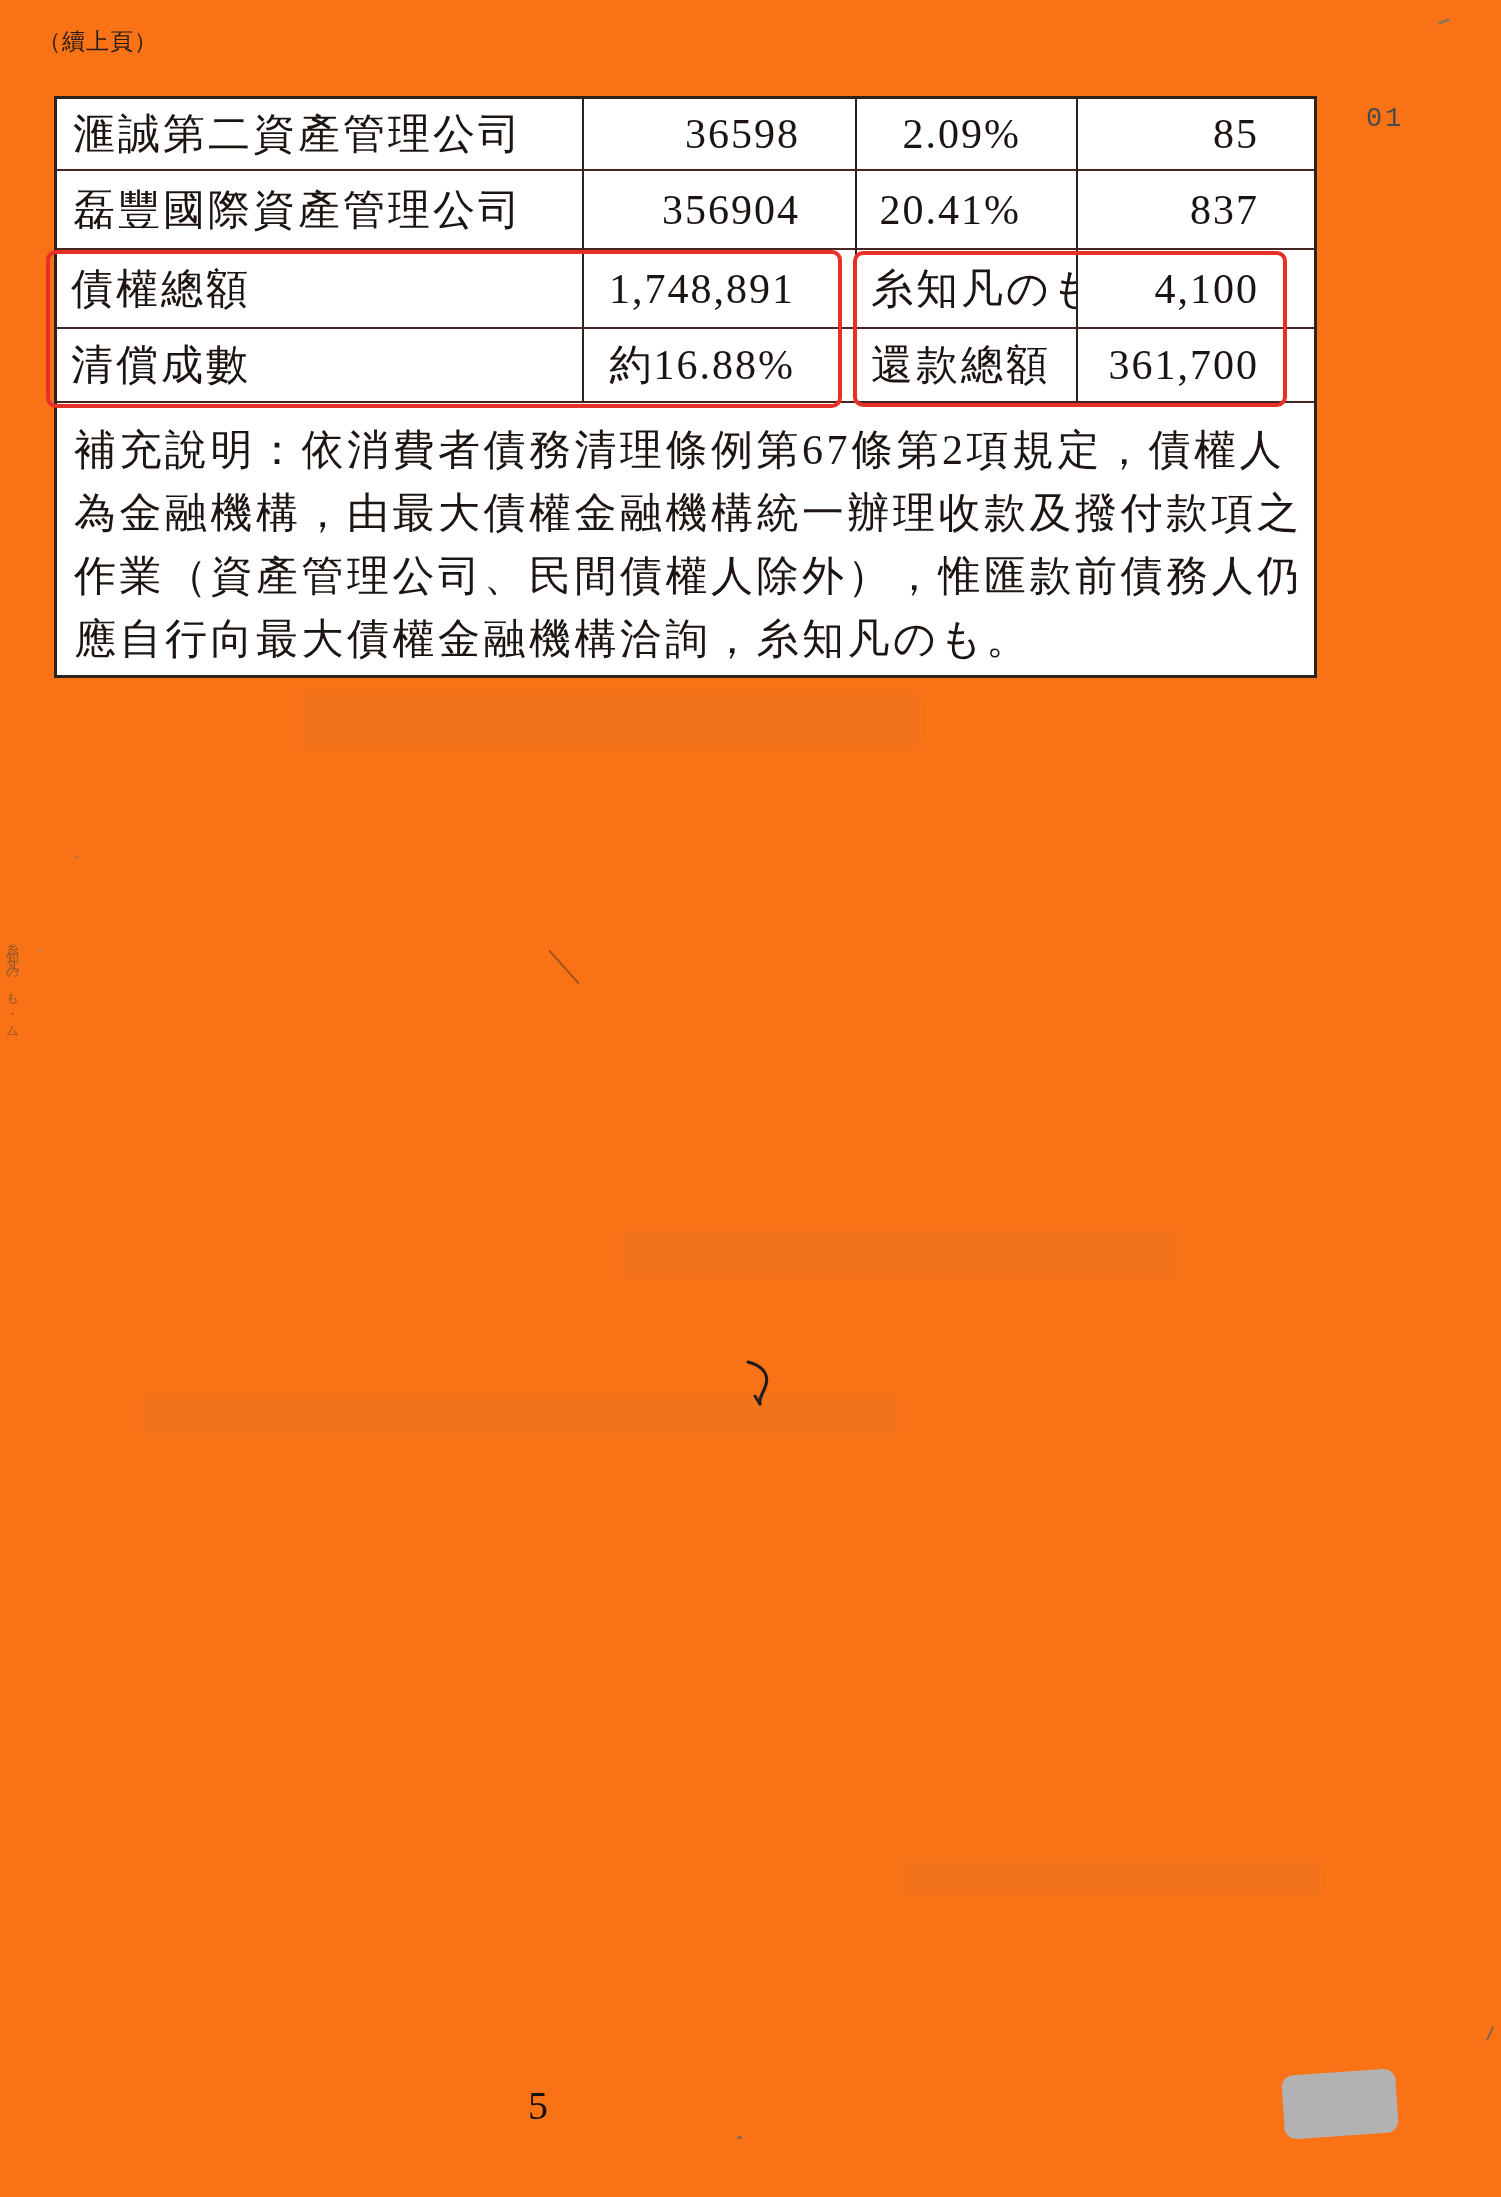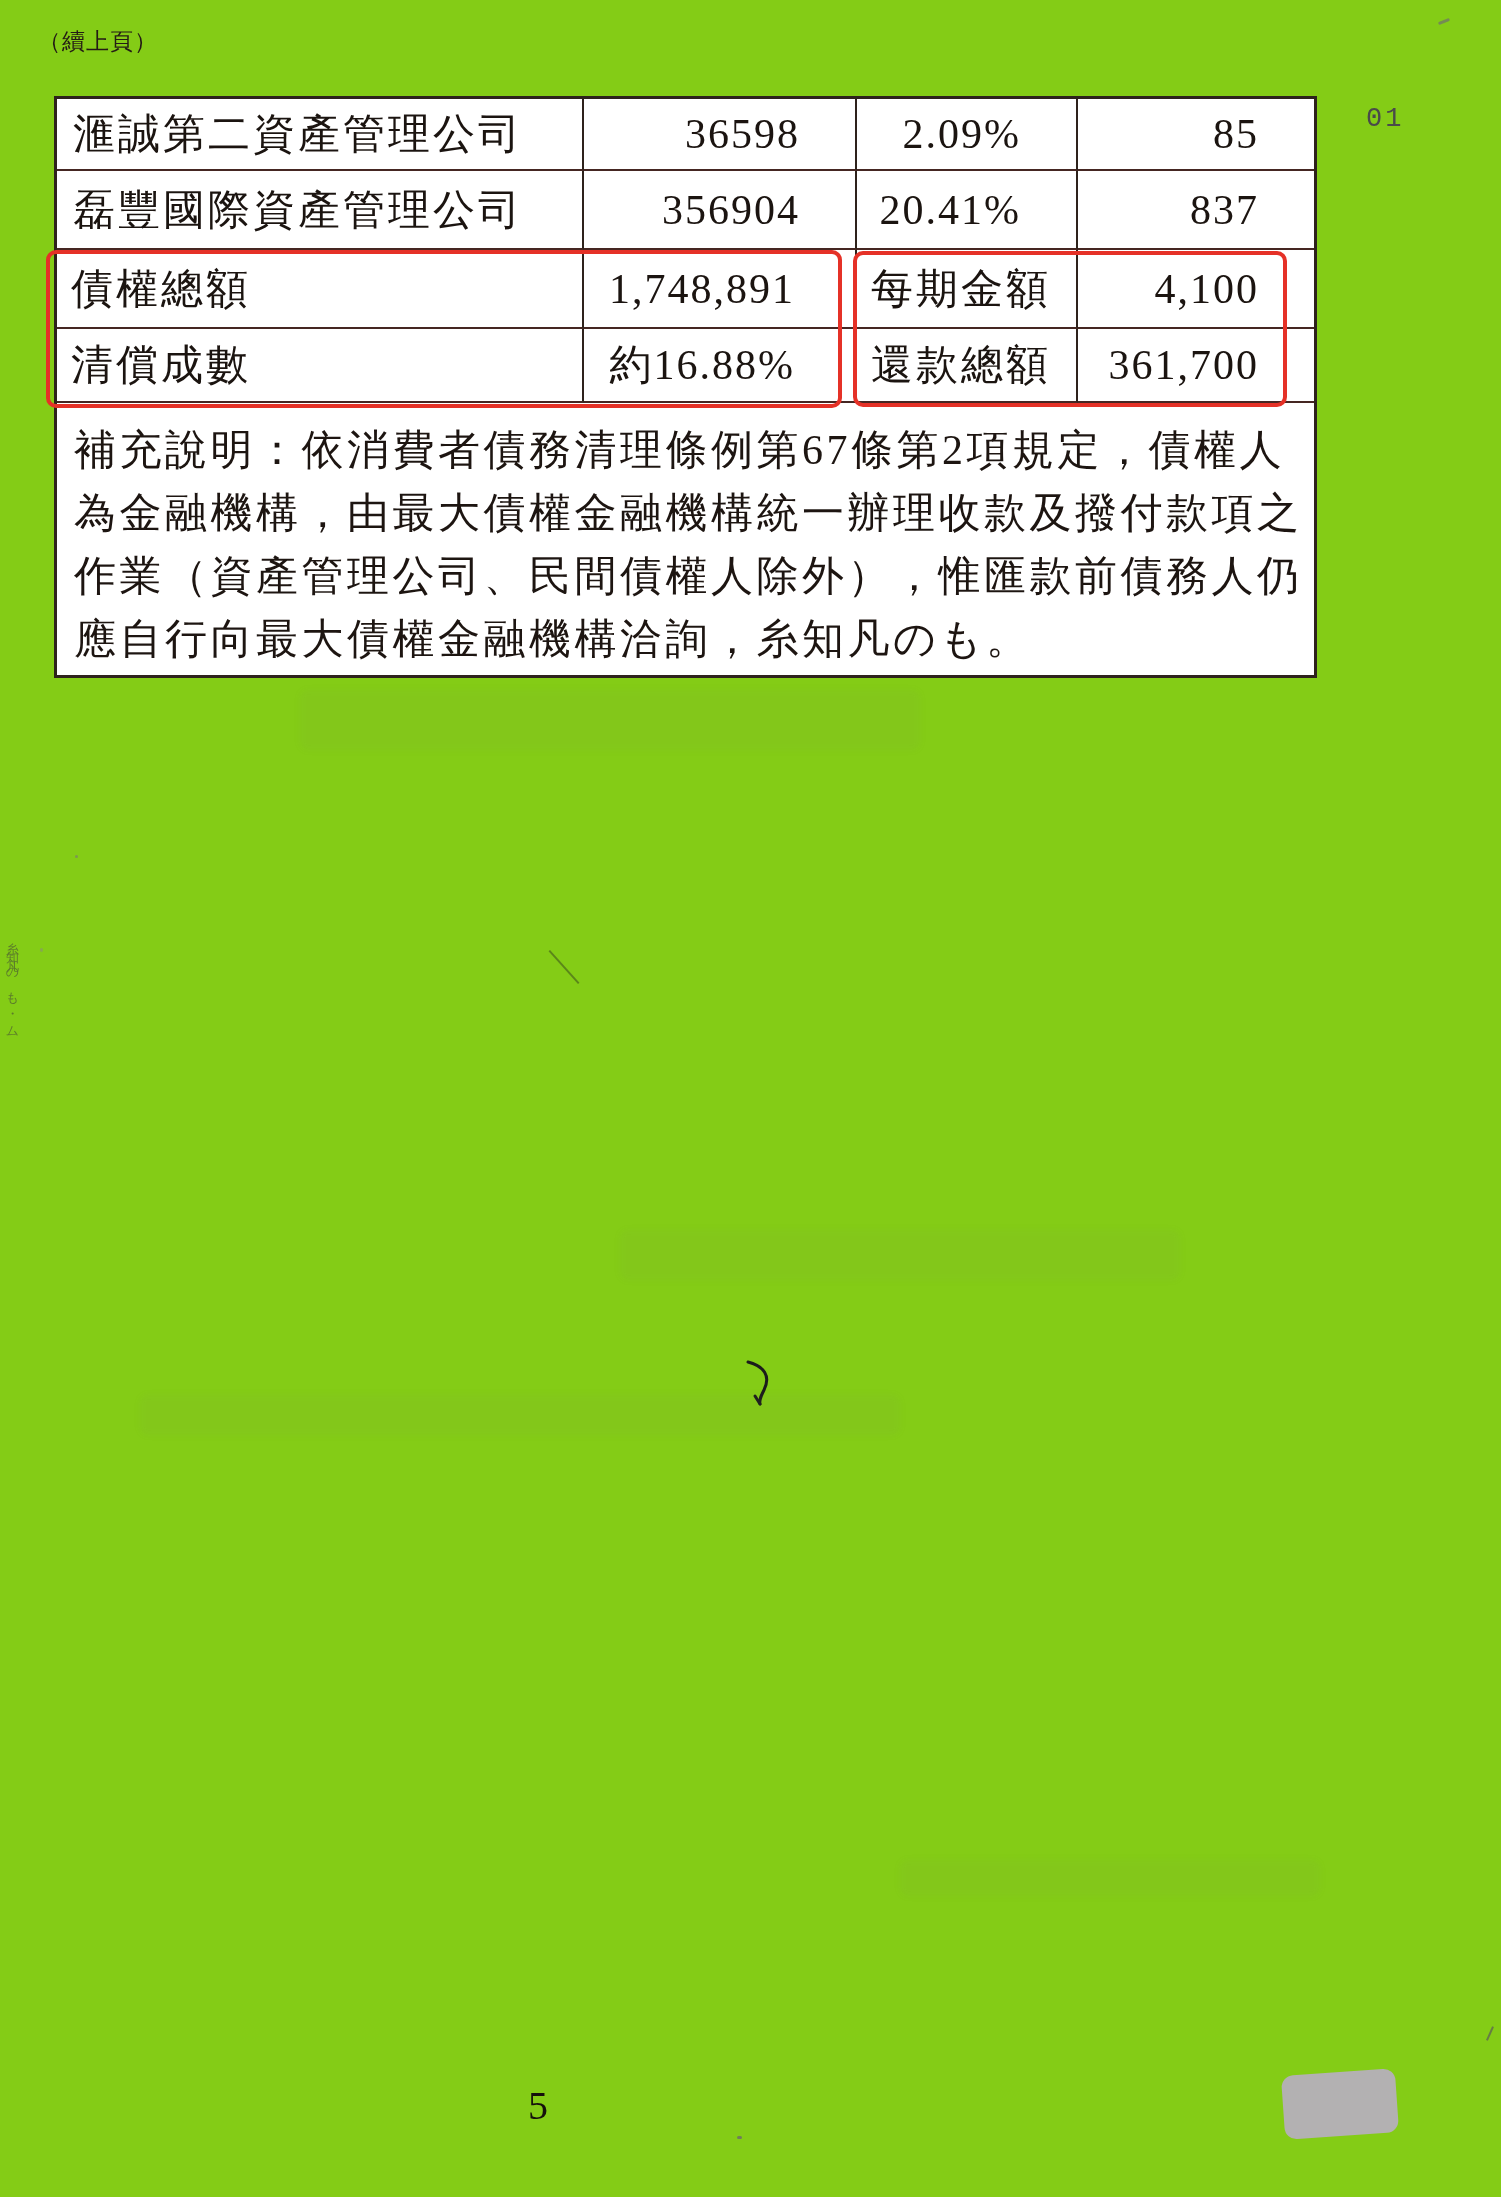--- a/index.html
+++ b/index.html
@@ -5,21 +5,21 @@
   :root{
     --ink:#1b1410;
     --line-v:#2e221c;
     --line-h:#452622;
     --red:#e53127;
   }
   html,body{margin:0;padding:0;background:#ffffff;}
   .page{
     position:relative;
     width:1501px;height:2197px;
-    background:#84cc16;
+    background:#f97316;
     font-family:"Liberation Serif","DejaVu Serif",serif;
     color:var(--ink);
     overflow:hidden;
   }
   
   .continued{
     position:absolute;left:38px;top:26px;
     font-size:23px;letter-spacing:1px;color:#241b15;
   }
   .margin-01{
@@ -124,21 +124,21 @@
     <div class="c num">2.09%</div>
     <div class="c num last">85</div>
 
     <div class="c name">磊豐國際資產管理公司</div>
     <div class="c num">356904</div>
     <div class="c num">20.41%</div>
     <div class="c num last">837</div>
 
     <div class="c lbl">債權總額</div>
     <div class="c num tight">1,748,891</div>
-    <div class="c lbl">每期金額</div>
+    <div class="c lbl">糸知凡のも</div>
     <div class="c num last">4,100</div>
 
     <div class="c lbl">清償成數</div>
     <div class="c num tight">約16.88%</div>
     <div class="c lbl">還款總額</div>
     <div class="c num last">361,700</div>
 
     <div class="c note-cell">
       <div class="note-line">補充說明：依消費者債務清理條例第67條第2項規定，債權人</div>
       <div class="note-line">為金融機構，由最大債權金融機構統一辦理收款及撥付款項之</div>

